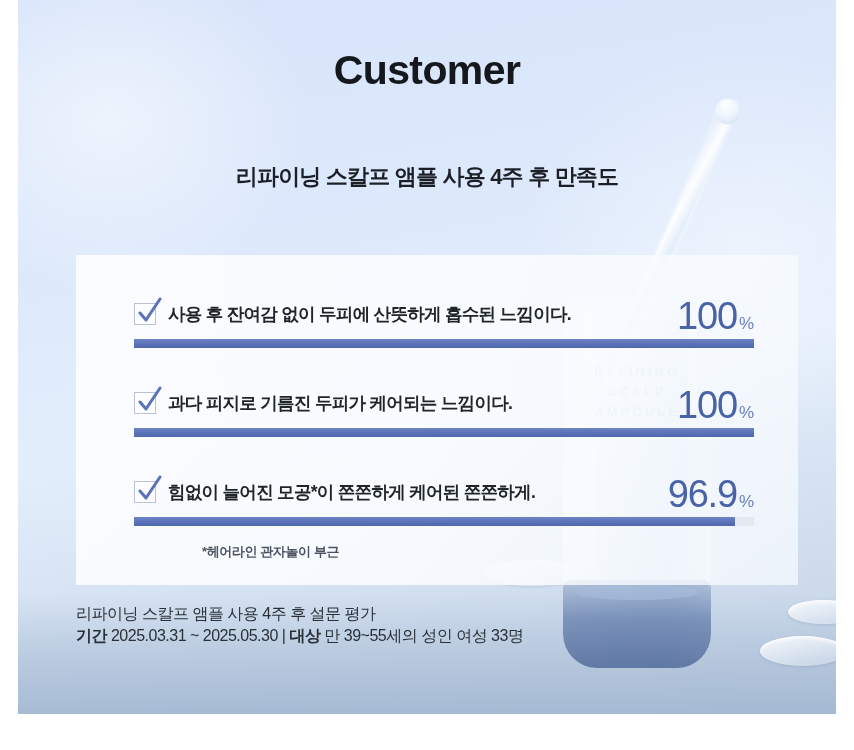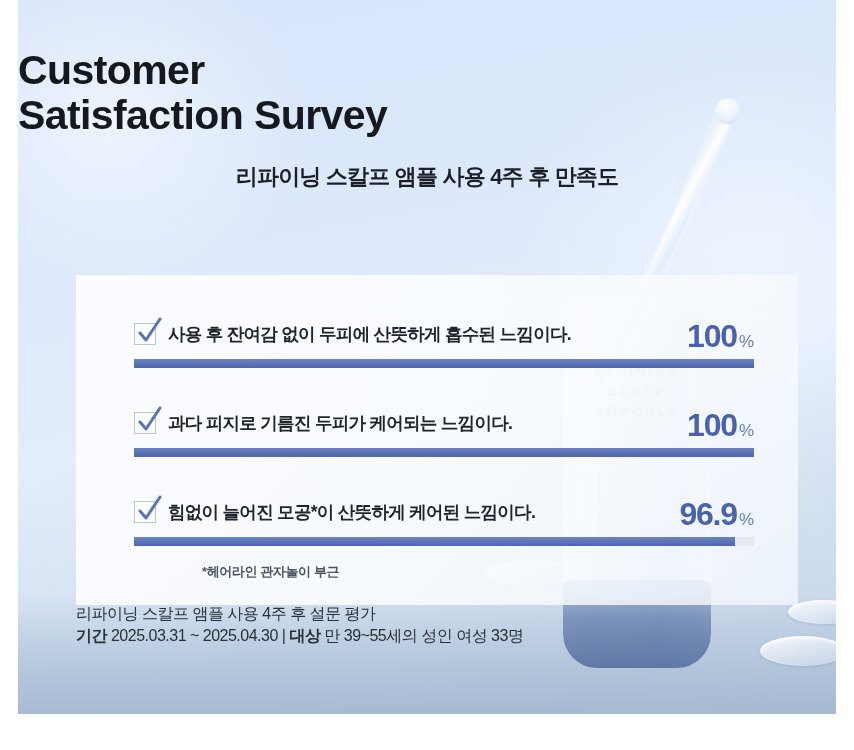--- a/index.html
+++ b/index.html
@@ -137,20 +137,21 @@
   }
   .drop-1 { left: 742px; top: 636px; width: 86px; height: 30px; }
   .drop-2 { left: 770px; top: 600px; width: 70px; height: 24px; }
   .drop-3 { left: 466px; top: 560px; width: 96px; height: 26px; opacity: .75; }
 
   
   .headline {
     position: absolute;
     left: 0; top: 48px;
     width: 100%;
+    text-align: center;
     font-size: 41px;
     font-weight: bold;
     letter-spacing: -0.6px;
     line-height: 45px;
     color: #15181c;
   }
   .subhead {
     position: absolute;
     left: 0; top: 162px;
     width: 100%;
@@ -162,21 +163,20 @@
   }
 
   
   .card {
     position: absolute;
     left: 58px;
     top: 255px;
     width: 722px;
     height: 330px;
     background: linear-gradient(110deg, rgba(252,253,255,.94) 0%, rgba(250,252,255,.90) 50%, rgba(246,250,254,.76) 100%);
-    margin-top: 20px;
   }
 
   .row {
     position: absolute;
     left: 58px;
     width: 620px;
   }
   .row-1 { top: 40px; }
   .row-2 { top: 129px; }
   .row-3 { top: 218px; }
@@ -209,22 +209,22 @@
 
   .pct {
     position: absolute;
     right: 0;
     bottom: -2px;
     display: flex;
     align-items: baseline;
     color: #4a62a8;
   }
   .pct-num {
-    font-size: 32px;
-    font-weight: bold;
+    font-size: 38px;
+    font-weight: normal;
     letter-spacing: -1.2px;
     line-height: 38px;
   }
   .pct-sym {
     font-size: 17px;
     font-weight: normal;
     margin-left: 2px;
     color: #6b80bb;
   }
 
@@ -284,21 +284,20 @@
     <div class="bottle-liquid"></div>
   </div>
   <div class="pipette"></div>
 
   <div class="droplet drop-1"></div>
   <div class="droplet drop-2"></div>
   <div class="droplet drop-3"></div>
 
   <div class="headline">
     <span>Customer</span><br>
-    <span>Satisfaction Survey</span>
   </div>
   <div class="subhead">리파이닝 스칼프 앰플 사용 4주 후 만족도</div>
 
   <div class="card">
 
     <div class="row row-1">
       <div class="row-top">
         <span class="check">
           <svg width="26" height="30" viewBox="0 0 26 30">
               <path d="M3 16 L9 23 L23 2" fill="none" stroke="#5b72b8" stroke-width="3" stroke-linecap="round" stroke-linejoin="round"></path>
@@ -333,38 +332,38 @@
       </div>
     </div>
 
     <div class="row row-3">
       <div class="row-top">
         <span class="check">
           <svg width="26" height="30" viewBox="0 0 26 30">
               <path d="M3 16 L9 23 L23 2" fill="none" stroke="#5b72b8" stroke-width="3" stroke-linecap="round" stroke-linejoin="round"></path>
             </svg>
         </span>
-        <span class="stmt">힘없이 늘어진 모공*이 산뜻하게 케어된 느낌이다.</span>
+        <span class="stmt">힘없이 늘어진 모공*이 쫀쫀하게 케어된 쫀쫀하게.</span>
         <span class="pct">
           <span class="pct-num">96.9</span>
           <span class="pct-sym">%</span>
         </span>
       </div>
       <div class="track">
         <div class="fill" style="width: 96.9%;"></div>
       </div>
     </div>
 
     <div class="footnote">*헤어라인 관자놀이 부근</div>
   </div>
 
   <div class="disclaimer">
     <div class="dl-line dl-1">리파이닝 스칼프 앰플 사용 4주 후 설문 평가</div>
     <div class="dl-line">
       <b class="lbl">기간</b>
-      <span class="val">2025.03.31 ~ 2025.04.30</span>
+      <span class="val">2025.03.31 ~ 2025.05.30</span>
       <span>|</span>
       <b class="lbl">대상</b>
       <span class="val">만 39~55세의 성인 여성 33명</span>
     </div>
   </div>
 
 </div>
 
 </body></html>

